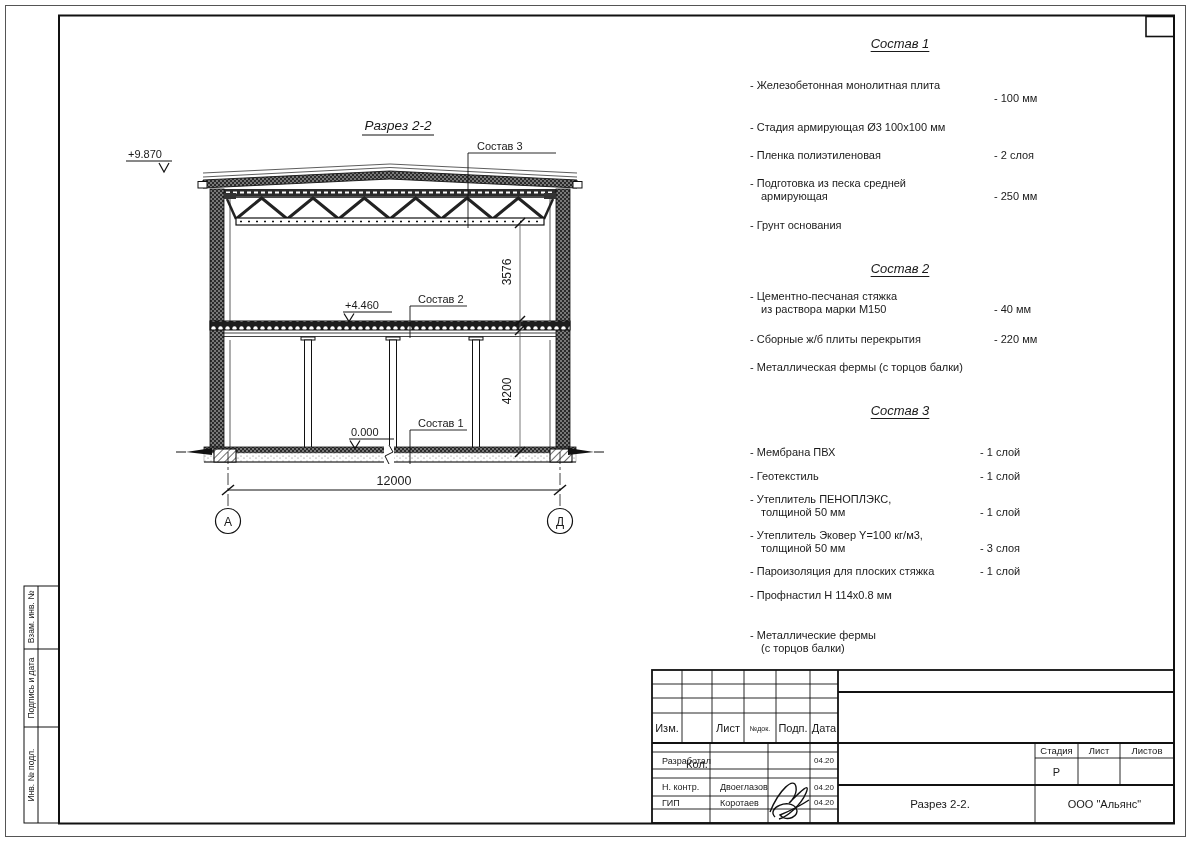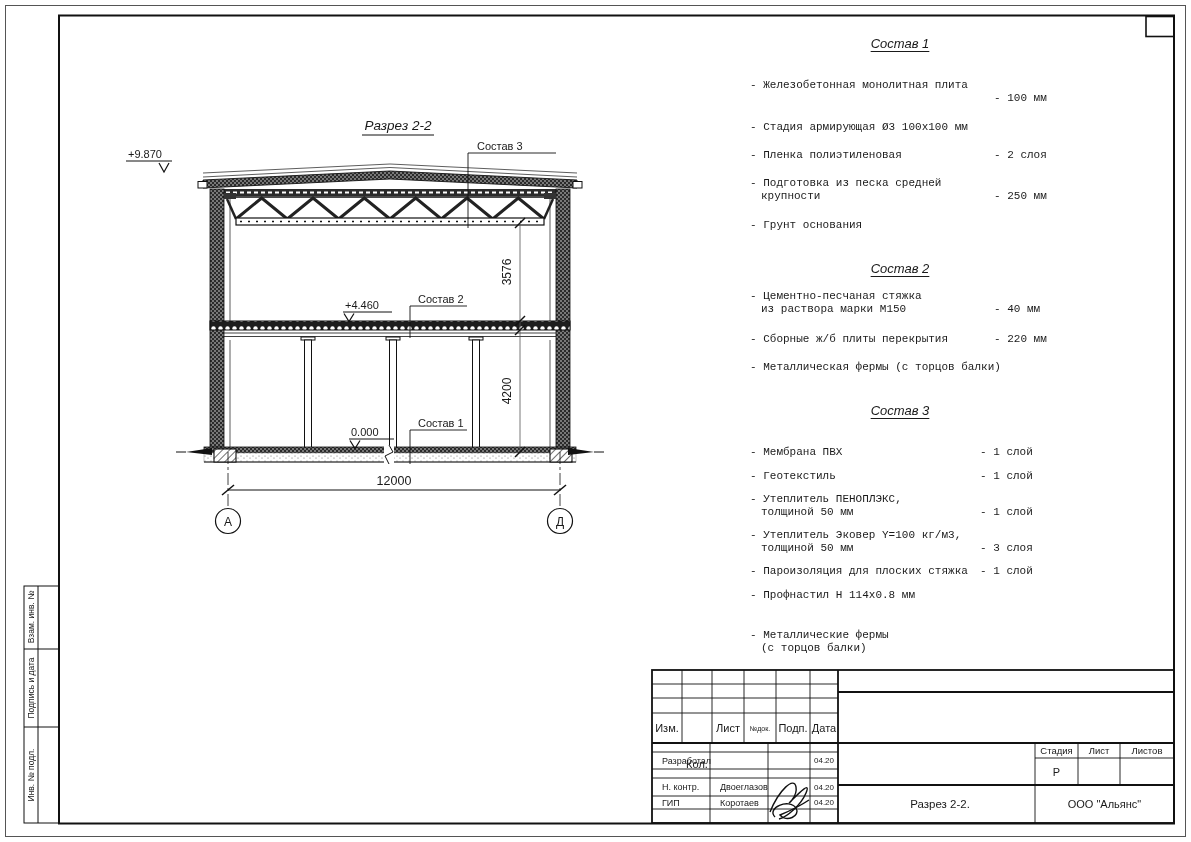--- a/index.html
+++ b/index.html
@@ -2,21 +2,21 @@
 <html><head>
 <meta charset="utf-8">
 <style>
   html,body{margin:0;padding:0;width:1191px;height:842px;overflow:hidden;background:#fff;
     font-family:"Liberation Sans",sans-serif;color:#1a1a1a;}
   #stage{position:absolute;left:0;top:0;width:1191px;height:842px;}
   svg{position:absolute;left:0;top:0;}
   svg text{font-family:"Liberation Sans",sans-serif;fill:#1a1a1a;}
   .comp-h{position:absolute;left:740px;width:320px;text-align:center;font-size:13px;font-style:italic;}
   .hu{text-decoration:underline;text-underline-offset:3px;}
-  .item{position:absolute;left:750px;width:430px;font-size:11px;line-height:13px;white-space:nowrap;font-family:Liberation Mono, monospace;}
+  .item{position:absolute;left:750px;width:430px;font-size:11px;line-height:13px;white-space:nowrap;}
   .item .l1{display:block;}
   .item .l2{display:block;padding-left:11px;}
   .item .val{position:absolute;top:0;}
   .s12 .val{left:244px;}
   .s3 .val{left:230px;}
   .val.v2{top:13px;}
   .tbc{position:absolute;display:flex;align-items:center;justify-content:center;
     font-size:11px;white-space:nowrap;overflow:hidden;}
   .tbl{justify-content:flex-start;padding-left:9px;}
   .vlab{position:absolute;font-size:8.5px;white-space:nowrap;
@@ -209,21 +209,21 @@
 </div>
 <div class="item s12" style="top:121px">
   <span class="l1">- Стадия армирующая Ø3 100х100 мм</span>
 </div>
 <div class="item s12" style="top:149px">
   <span class="l1">- Пленка полиэтиленовая</span>
   <span class="val">-  2 слоя</span>
 </div>
 <div class="item s12" style="top:177px">
   <span class="l1">- Подготовка из песка средней</span>
-  <span class="l2">крупности</span>
+  <span class="l2">армирующая</span>
   <span class="val v2">- 250 мм</span>
 </div>
 <div class="item s12" style="top:219px">
   <span class="l1">- Грунт основания</span>
 </div>
 
 <div class="comp-h" style="top:261px"><span class="hu">Состав 2</span></div>
 <div class="item s12" style="top:290px">
   <span class="l1">- Цементно-песчаная стяжка</span>
   <span class="l2">из раствора марки М150</span>

